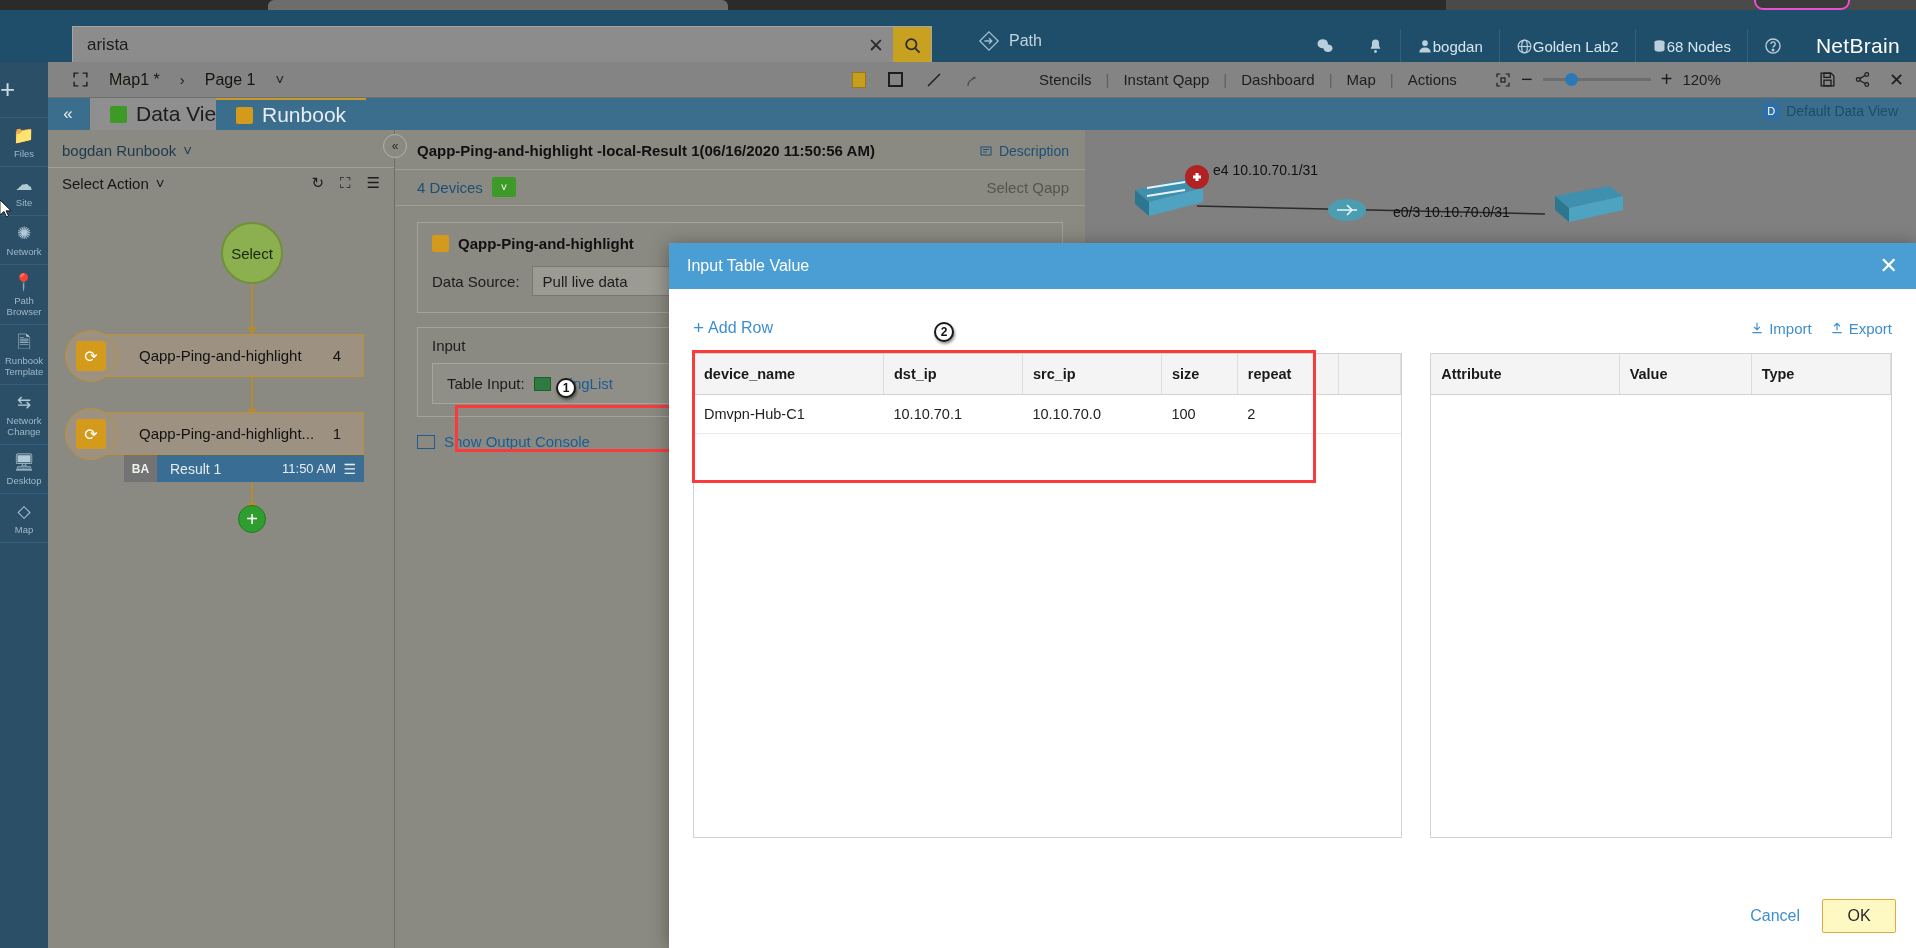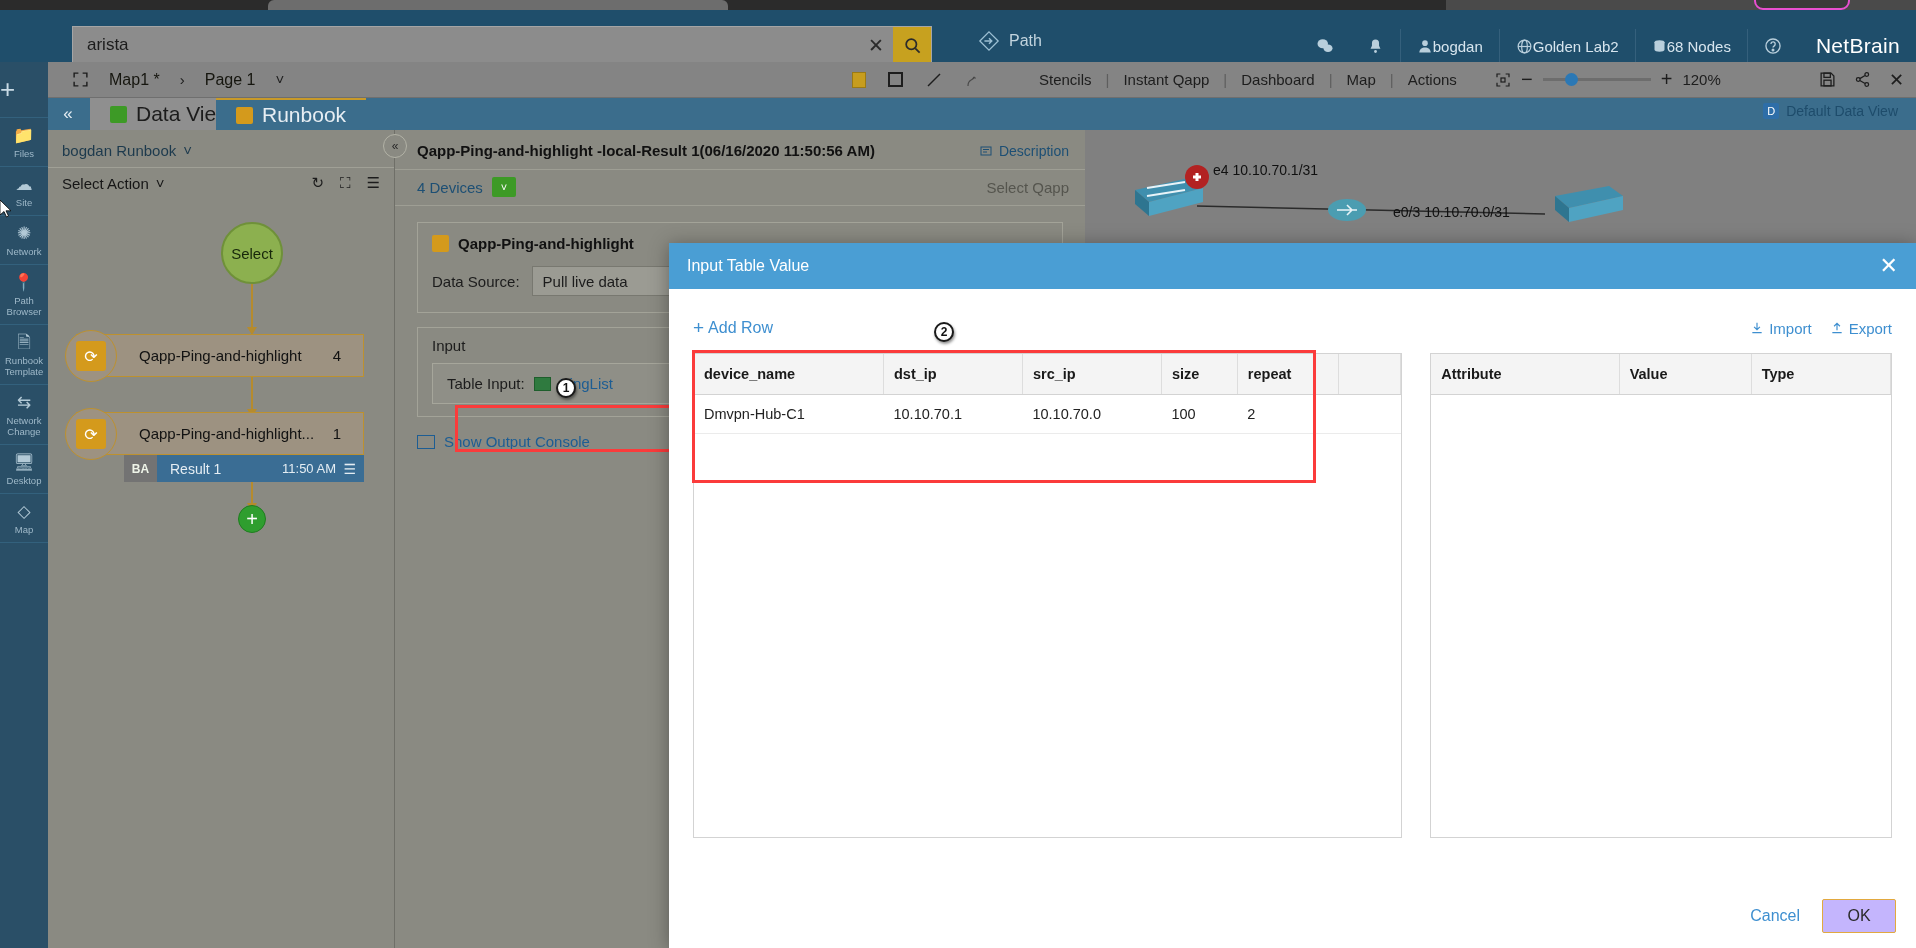--- a/index.html
+++ b/index.html
@@ -263,21 +263,21 @@
     padding: 11px 10px; color: #222; border-bottom: 1px solid #ebebeb; white-space: nowrap;
   }
   table.grid tr.sel td { background: #d6e9f5; }
   .trash { color: #6a6a6a; font-size: 16px; cursor: pointer; }
   .modal-foot {
     position: absolute; left: 0; bottom: 0; width: 100%; height: 64px;
     display: flex; align-items: center; justify-content: flex-end; gap: 22px; padding-right: 20px;
   }
   .btn-cancel { color: #3e8fd0; font-size: 16px; cursor: pointer; }
   .btn-ok {
-    background: #c4b5fd; border: 1px solid #e2a93f; color: #2a2a2a;
+    background: #fef9c3; border: 1px solid #e2a93f; color: #2a2a2a;
     width: 74px; height: 34px; font-size: 16px; cursor: pointer; border-radius: 2px;
     display: flex; align-items: center; justify-content: center;
     font-family: "Liberation Sans", sans-serif;
   }
   .cursor-arrow { position: absolute; left: 0px; top: 200px; width: 12px; height: 18px; }
 </style>
 </head>
 <body>
 
 <div class="app">

